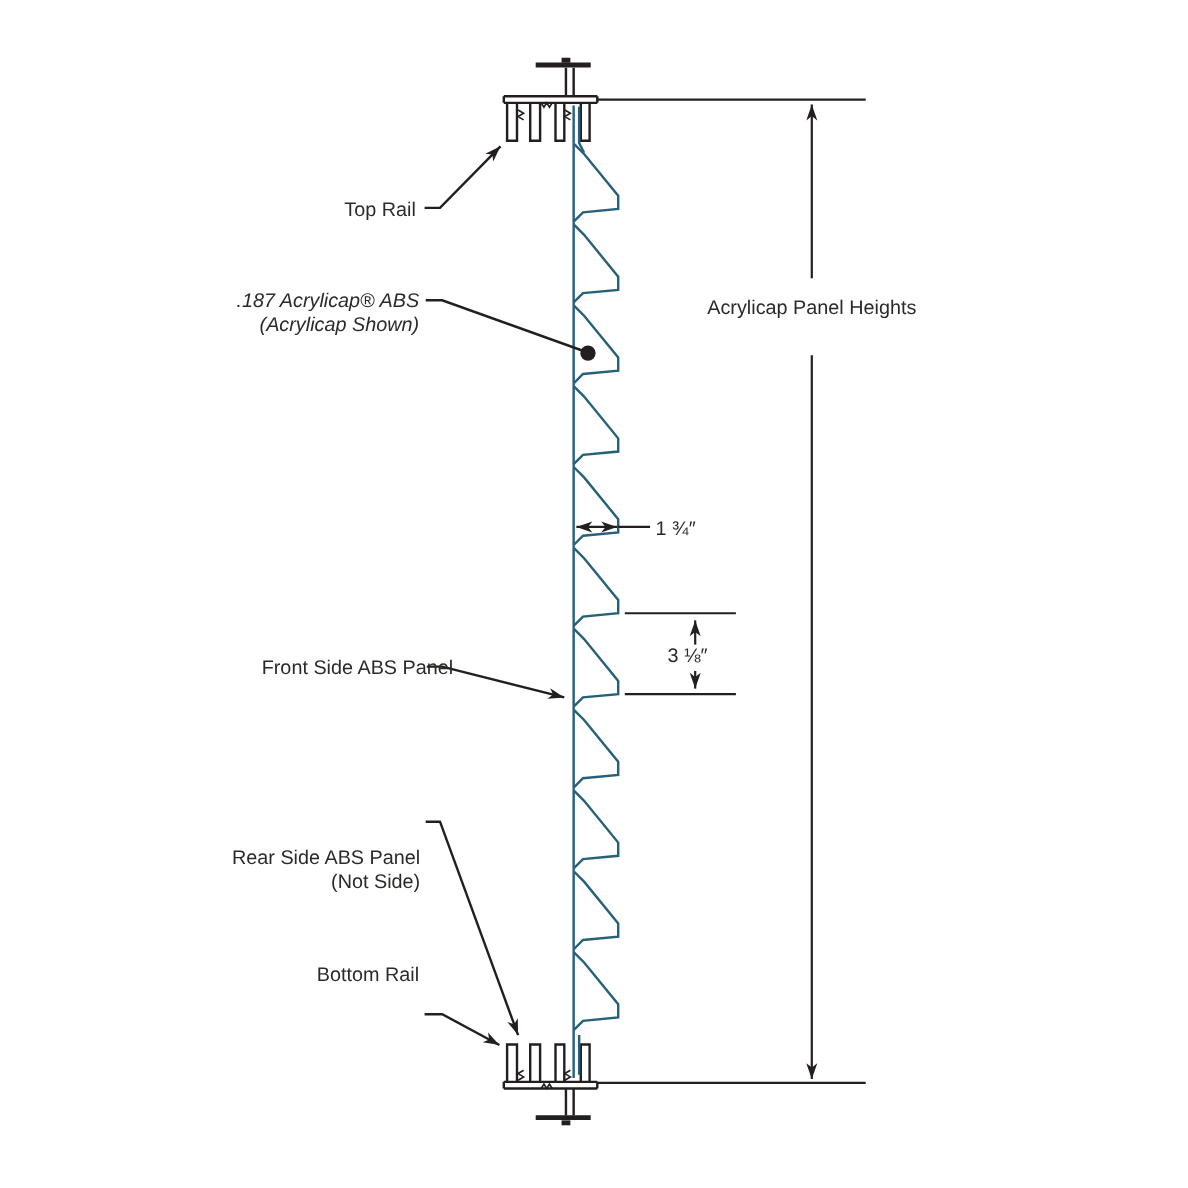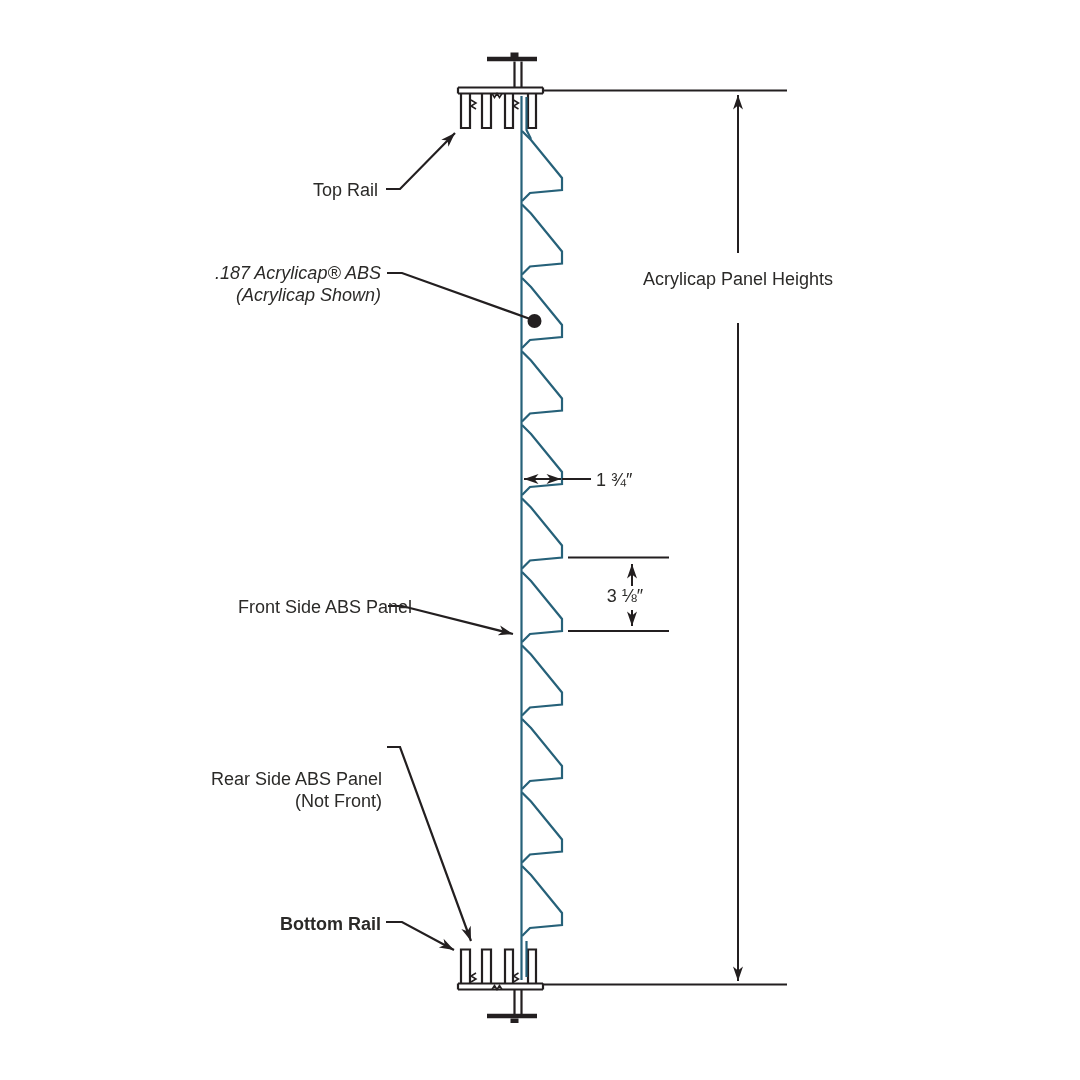--- a/index.html
+++ b/index.html
@@ -111,18 +111,18 @@
   </div>
 
   <div class="label" style="top:469px; left:596px;">1 ¾″</div>
 
   <div class="label c" style="top:585px; left:584px; width:82px;">3 ⅛″</div>
 
   <div class="label r" style="top:596px; right:668px;">Front Side ABS Panel</div>
 
   <div class="label r" style="top:768px; right:698px;">
     <div>Rear Side ABS Panel</div>
-    <div>(Not Front)</div>
+    <div>(Not Side)</div>
   </div>
 
-  <div class="label r" style="top:913px; right:699px;font-weight:bold;">Bottom Rail</div>
+  <div class="label r" style="top:875px; right:699px;">Bottom Rail</div>
 
 </div>
 
 </body></html>

